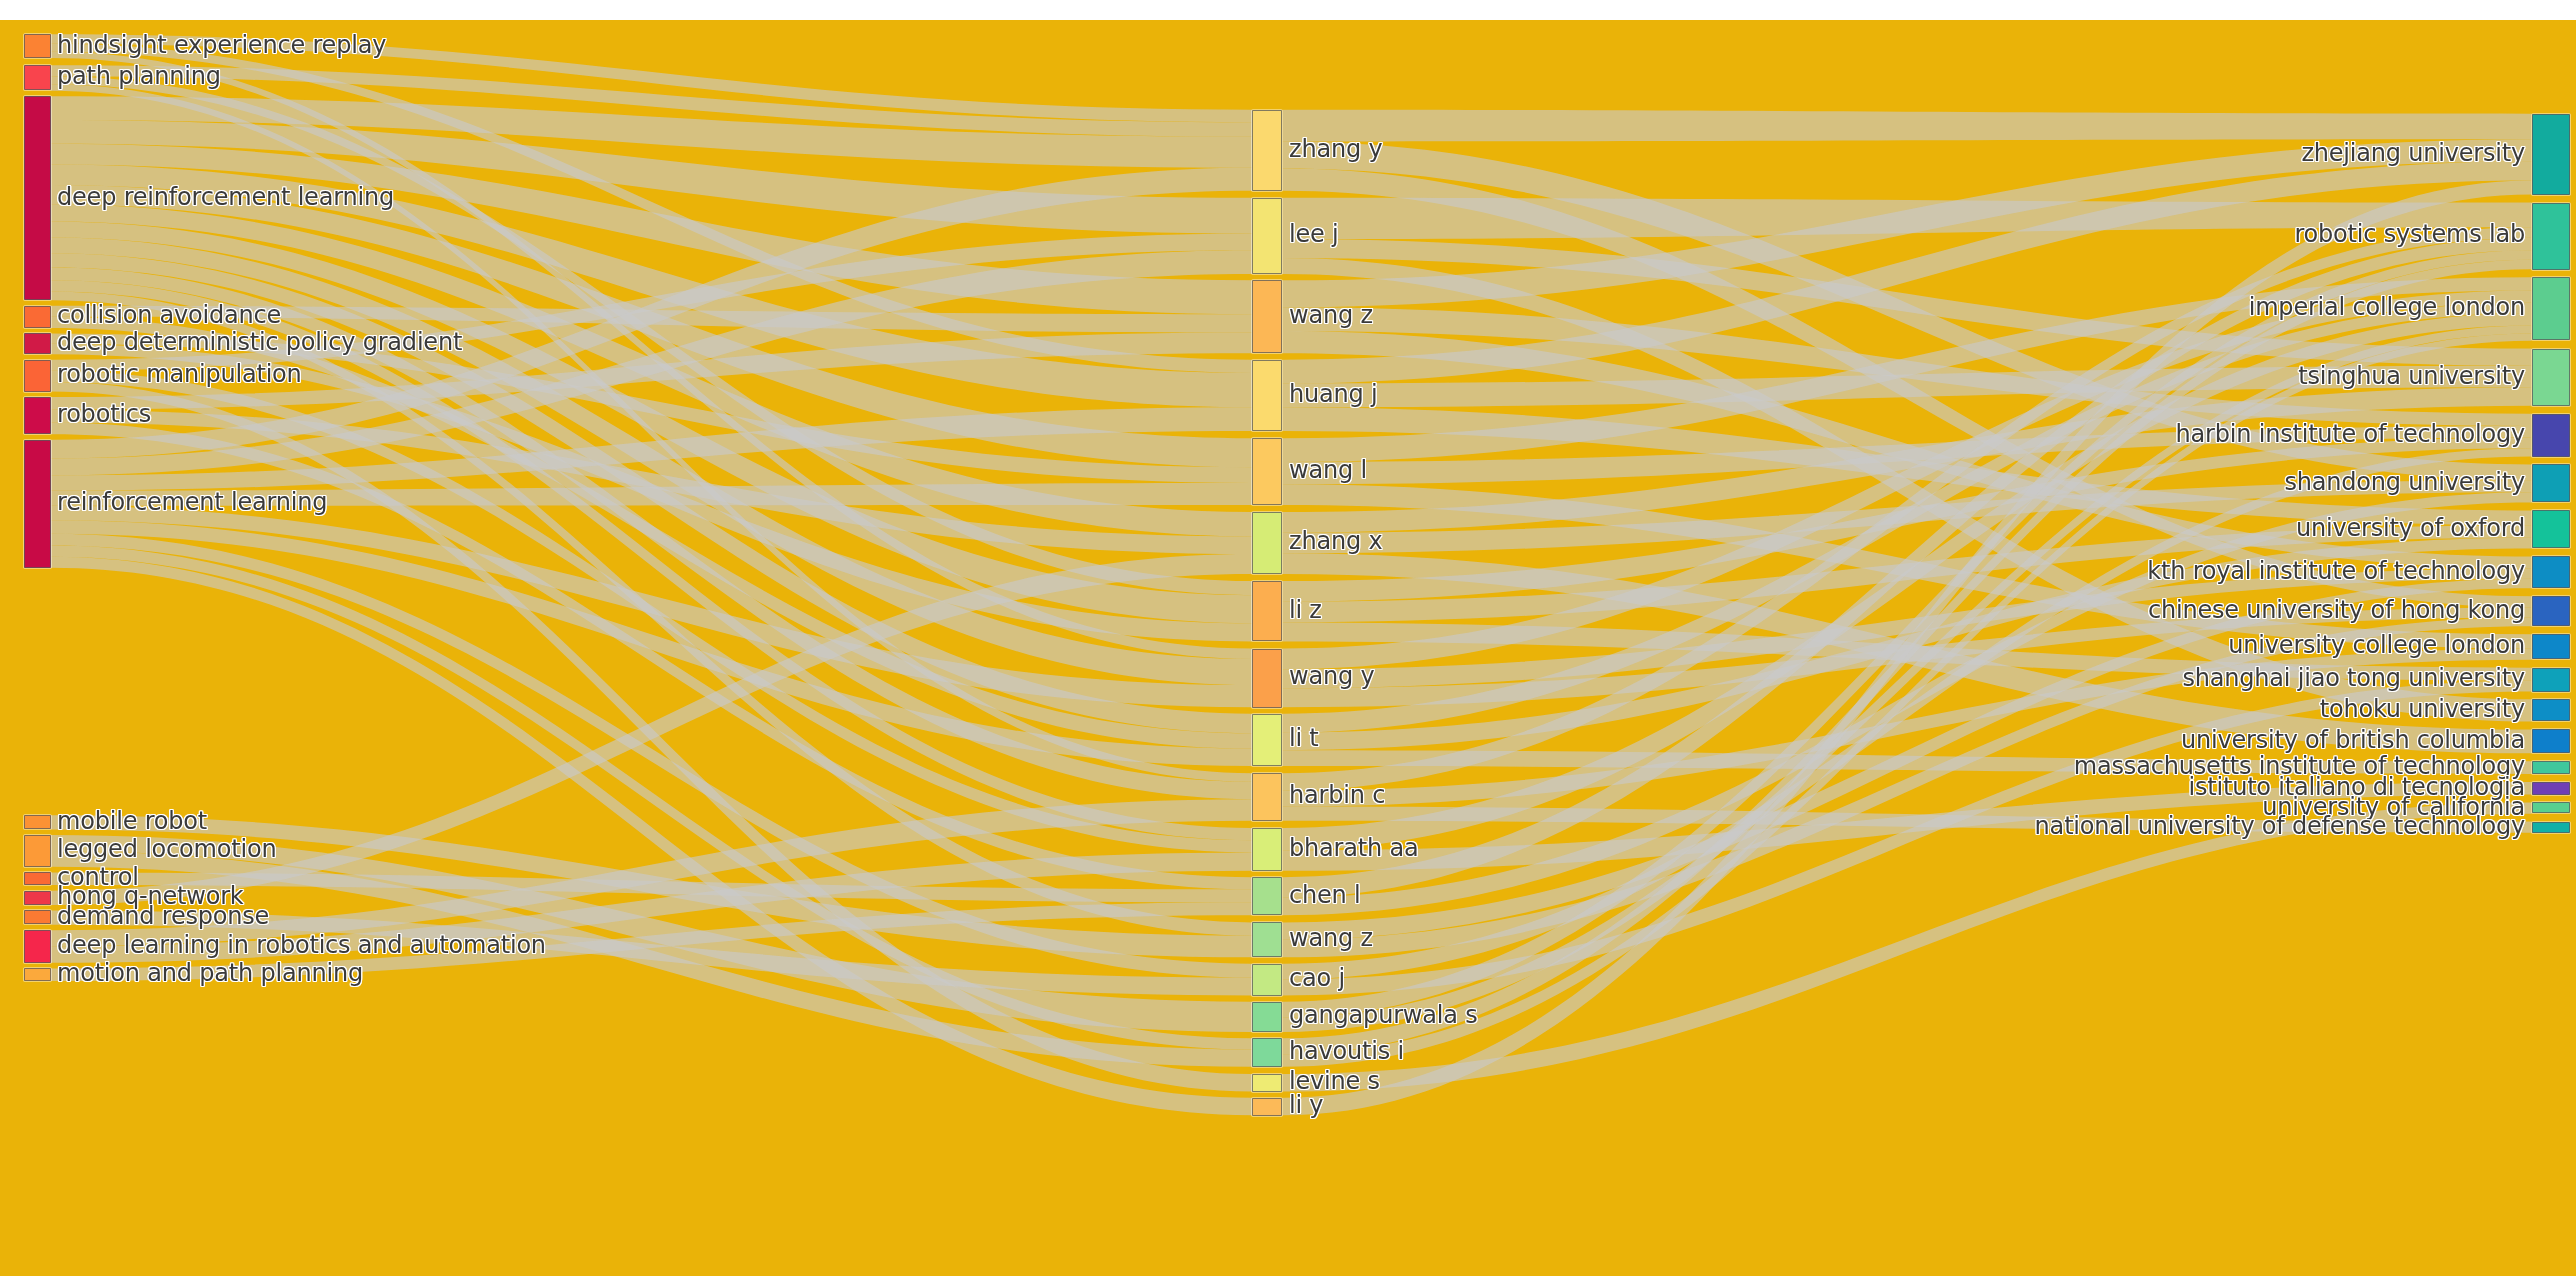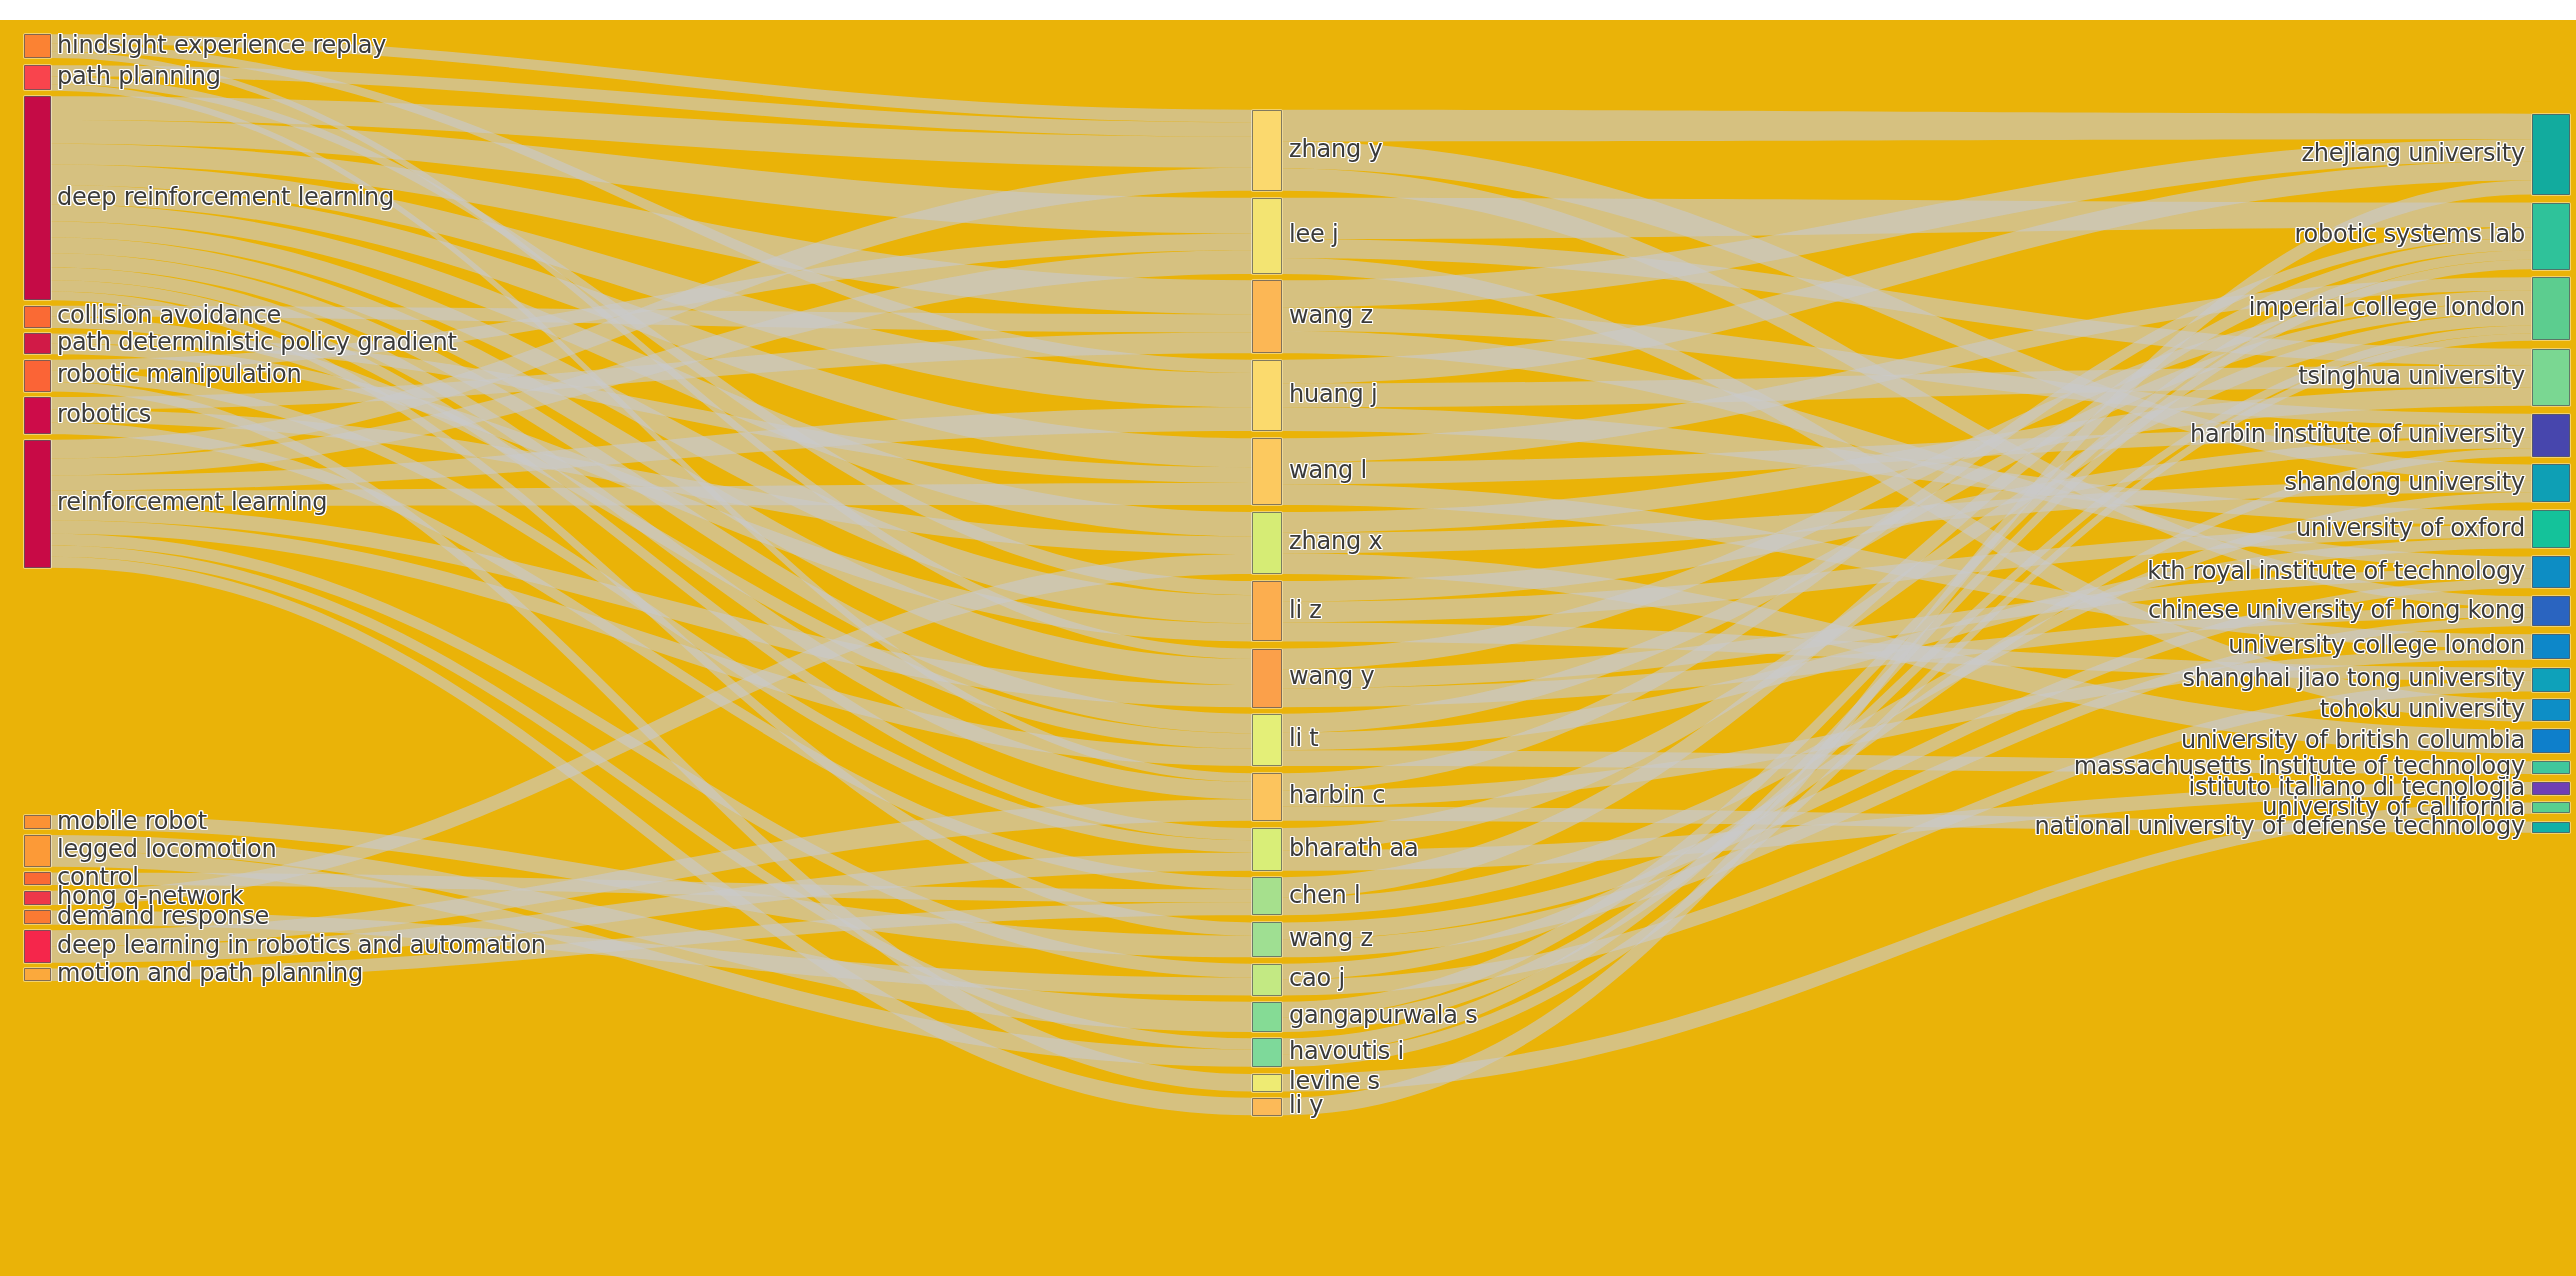--- a/index.html
+++ b/index.html
@@ -137,21 +137,21 @@
   <div id="nodes-layer">
       <div class="node" style="left: 24px; top: 14.3px; width: 27px; height: 24px; background: rgb(251, 130, 51);"></div>
       <div class="nlabel left" style="top: 12.7px; left: 57px;">hindsight experience replay</div>
       <div class="node" style="left: 24px; top: 45px; width: 27px; height: 25.4px; background: rgb(249, 68, 77);"></div>
       <div class="nlabel left" style="top: 44px; left: 57px;">path planning</div>
       <div class="node" style="left: 24px; top: 76px; width: 27px; height: 204px; background: rgb(197, 11, 70);"></div>
       <div class="nlabel left" style="top: 165px; left: 57px;">deep reinforcement learning</div>
       <div class="node" style="left: 24px; top: 286px; width: 27px; height: 22px; background: rgb(250, 106, 52);"></div>
       <div class="nlabel left" style="top: 283px; left: 57px;">collision avoidance</div>
       <div class="node" style="left: 24px; top: 313px; width: 27px; height: 20.6px; background: rgb(209, 26, 71);"></div>
-      <div class="nlabel left" style="top: 310px; left: 57px;">path deterministic policy gradient</div>
+      <div class="nlabel left" style="top: 310px; left: 57px;">deep deterministic policy gradient</div>
       <div class="node" style="left: 24px; top: 340px; width: 27px; height: 32px; background: rgb(251, 100, 54);"></div>
       <div class="nlabel left" style="top: 342px; left: 57px;">robotic manipulation</div>
       <div class="node" style="left: 24px; top: 377px; width: 27px; height: 37px; background: rgb(205, 12, 73);"></div>
       <div class="nlabel left" style="top: 382px; left: 57px;">robotics</div>
       <div class="node" style="left: 24px; top: 420px; width: 27px; height: 128px; background: rgb(200, 10, 70);"></div>
       <div class="nlabel left" style="top: 470px; left: 57px;">reinforcement learning</div>
       <div class="node" style="left: 24px; top: 795px; width: 27px; height: 14.3px; background: rgb(251, 146, 52);"></div>
       <div class="nlabel left" style="top: 789px; left: 57px;">mobile robot</div>
       <div class="node" style="left: 24px; top: 815px; width: 27px; height: 32px; background: rgb(252, 154, 55);"></div>
       <div class="nlabel left" style="top: 817px; left: 57px;">legged locomotion</div>
@@ -203,21 +203,21 @@
       <div class="nlabel left" style="top: 1073px; left: 1289px;">li y</div>
       <div class="node" style="left: 2532px; top: 94px; width: 38px; height: 81px; background: rgb(18, 171, 158);"></div>
       <div class="nlabel right" style="top: 121px; right: 51px;">zhejiang university</div>
       <div class="node" style="left: 2532px; top: 183px; width: 38px; height: 67px; background: rgb(47, 194, 154);"></div>
       <div class="nlabel right" style="top: 202px; right: 51px;">robotic systems lab</div>
       <div class="node" style="left: 2532px; top: 257px; width: 38px; height: 63px; background: rgb(92, 205, 143);"></div>
       <div class="nlabel right" style="top: 275px; right: 51px; text-align: center;">imperial college london</div>
       <div class="node" style="left: 2532px; top: 329px; width: 38px; height: 57px; background: rgb(122, 215, 146);"></div>
       <div class="nlabel right" style="top: 344px; right: 51px;">tsinghua university</div>
       <div class="node" style="left: 2532px; top: 394px; width: 38px; height: 43px; background: rgb(71, 70, 173);"></div>
-      <div class="nlabel right" style="top: 402px; right: 51px;">harbin institute of university</div>
+      <div class="nlabel right" style="top: 402px; right: 51px;">harbin institute of technology</div>
       <div class="node" style="left: 2532px; top: 444px; width: 38px; height: 38px; background: rgb(14, 159, 181);"></div>
       <div class="nlabel right" style="top: 450px; right: 51px;">shandong university</div>
       <div class="node" style="left: 2532px; top: 490px; width: 38px; height: 38px; background: rgb(20, 194, 154);"></div>
       <div class="nlabel right" style="top: 496px; right: 51px;">university of oxford</div>
       <div class="node" style="left: 2532px; top: 536px; width: 38px; height: 32px; background: rgb(13, 141, 196);"></div>
       <div class="nlabel right" style="top: 539px; right: 51px;">kth royal institute of technology</div>
       <div class="node" style="left: 2532px; top: 576px; width: 38px; height: 30px; background: rgb(42, 100, 192);"></div>
       <div class="nlabel right" style="top: 578px; right: 51px;">chinese university of hong kong</div>
       <div class="node" style="left: 2532px; top: 614px; width: 38px; height: 25.4px; background: rgb(13, 135, 201);"></div>
       <div class="nlabel right" style="top: 613px; right: 51px;">university college london</div>

